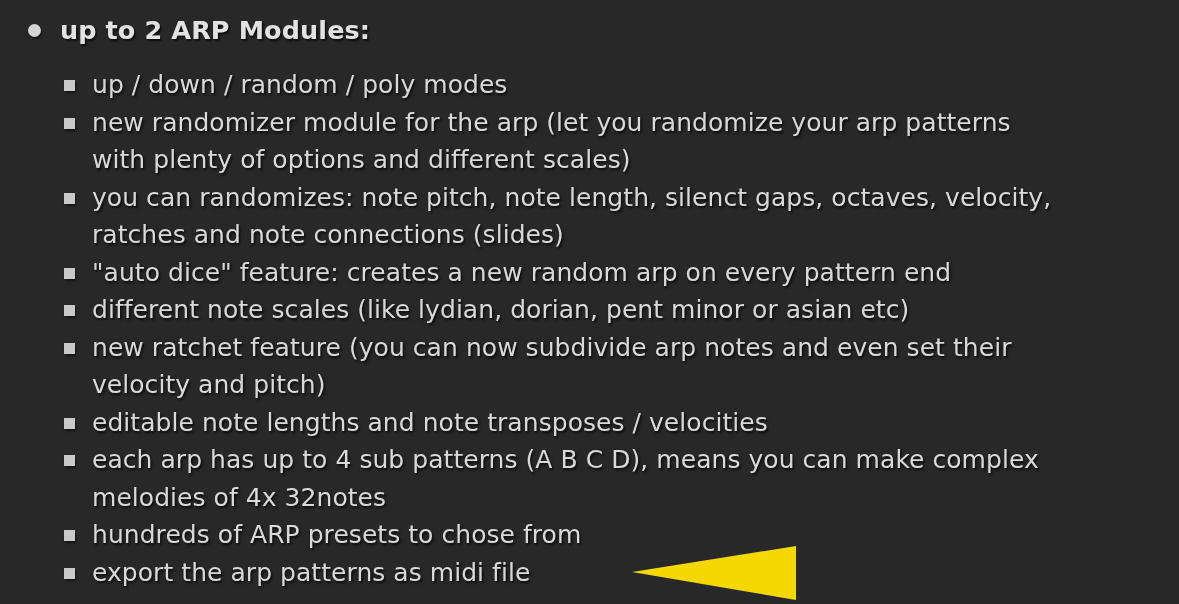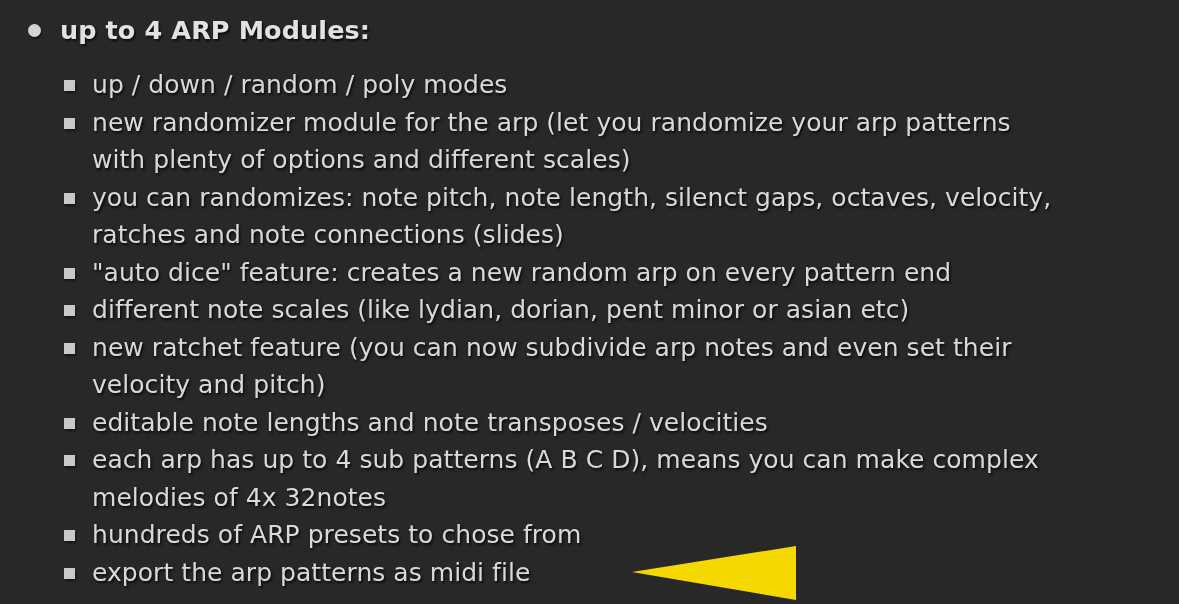--- a/index.html
+++ b/index.html
@@ -96,21 +96,21 @@
     pointer-events: none;
   }
 </style>
 </head>
 <body>
 
 <div id="screen">
 
   <div class="level1">
     <span class="bullet-disc"></span>
-    <span class="level1-text">up to 4 ARP Modules:</span>
+    <span class="level1-text">up to 2 ARP Modules:</span>
   </div>
 
   <div class="level2" id="feature-list">
       <div class="li2">
         <span class="bullet-square"></span>
         <div class="li2-body">
           <div class="li2-line">up / down / random / poly modes</div>
         </div>
       </div>
       <div class="li2">

